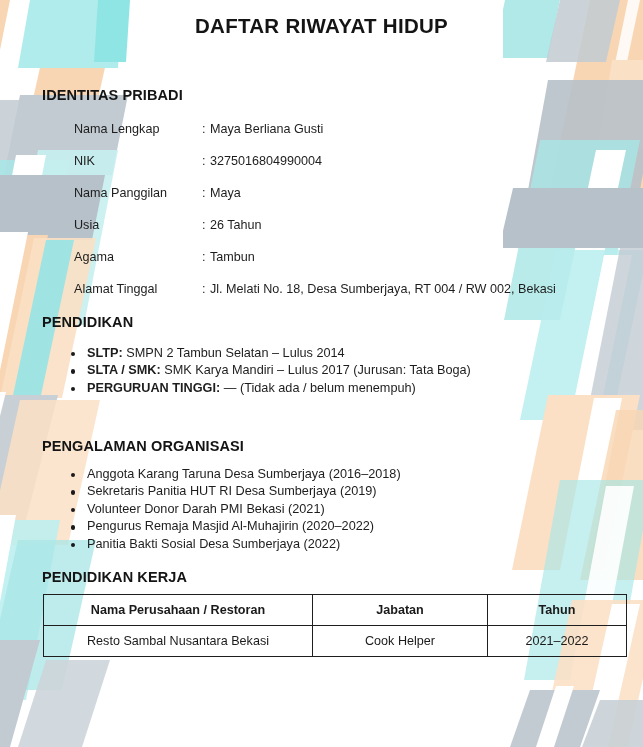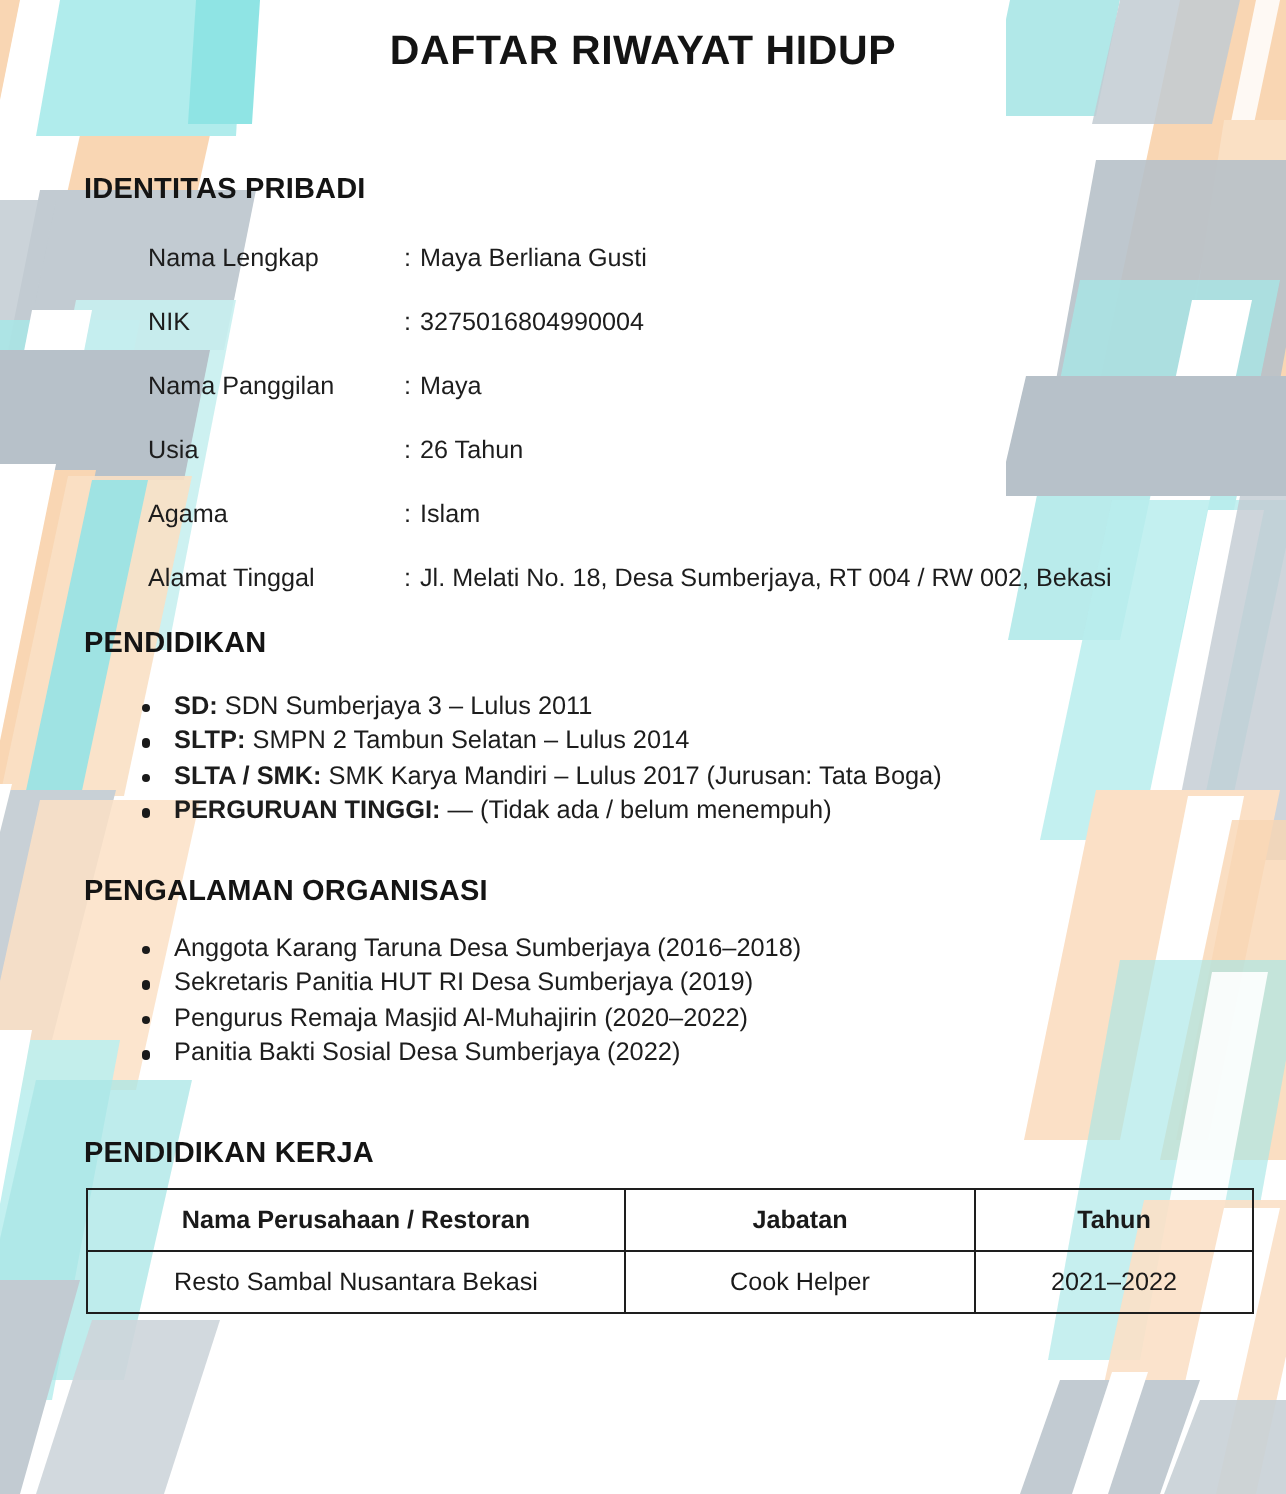--- a/index.html
+++ b/index.html
@@ -279,55 +279,52 @@
         <span class="id-value">Maya</span>
       </div>
       <div class="id-row">
         <span class="id-label">Usia</span>
         <span class="id-sep">:</span>
         <span class="id-value">26 Tahun</span>
       </div>
       <div class="id-row">
         <span class="id-label">Agama</span>
         <span class="id-sep">:</span>
-        <span class="id-value">Islam</span>
+        <span class="id-value">Tambun</span>
       </div>
       <div class="id-row">
         <span class="id-label">Alamat Tinggal</span>
         <span class="id-sep">:</span>
         <span class="id-value">Jl. Melati No. 18, Desa Sumberjaya, RT 004 / RW 002, Bekasi</span>
       </div>
     </div>
 
     <div class="section-head pendidikan">PENDIDIKAN</div>
 
     <ul class="bullets edu">
-      <li>
-        <b>SD:</b>
-        <span>SDN Sumberjaya 3 – Lulus 2011</span>
-      </li>
       <li>
         <b>SLTP:</b>
         <span>SMPN 2 Tambun Selatan – Lulus 2014</span>
       </li>
       <li>
         <b>SLTA / SMK:</b>
         <span>SMK Karya Mandiri – Lulus 2017 (Jurusan: Tata Boga)</span>
       </li>
       <li>
         <b>PERGURUAN TINGGI:</b>
         <span>— (Tidak ada / belum menempuh)</span>
       </li>
     </ul>
 
     <div class="section-head organisasi">PENGALAMAN ORGANISASI</div>
 
     <ul class="bullets org">
       <li>Anggota Karang Taruna Desa Sumberjaya (2016–2018)</li>
       <li>Sekretaris Panitia HUT RI Desa Sumberjaya (2019)</li>
+      <li>Volunteer Donor Darah PMI Bekasi (2021)</li>
       <li>Pengurus Remaja Masjid Al-Muhajirin (2020–2022)</li>
       <li>Panitia Bakti Sosial Desa Sumberjaya (2022)</li>
     </ul>
 
     <div class="section-head kerja">PENDIDIKAN KERJA</div>
 
     <table class="work-table">
       <colgroup>
         <col class="col-nama">
         <col class="col-jabatan">

